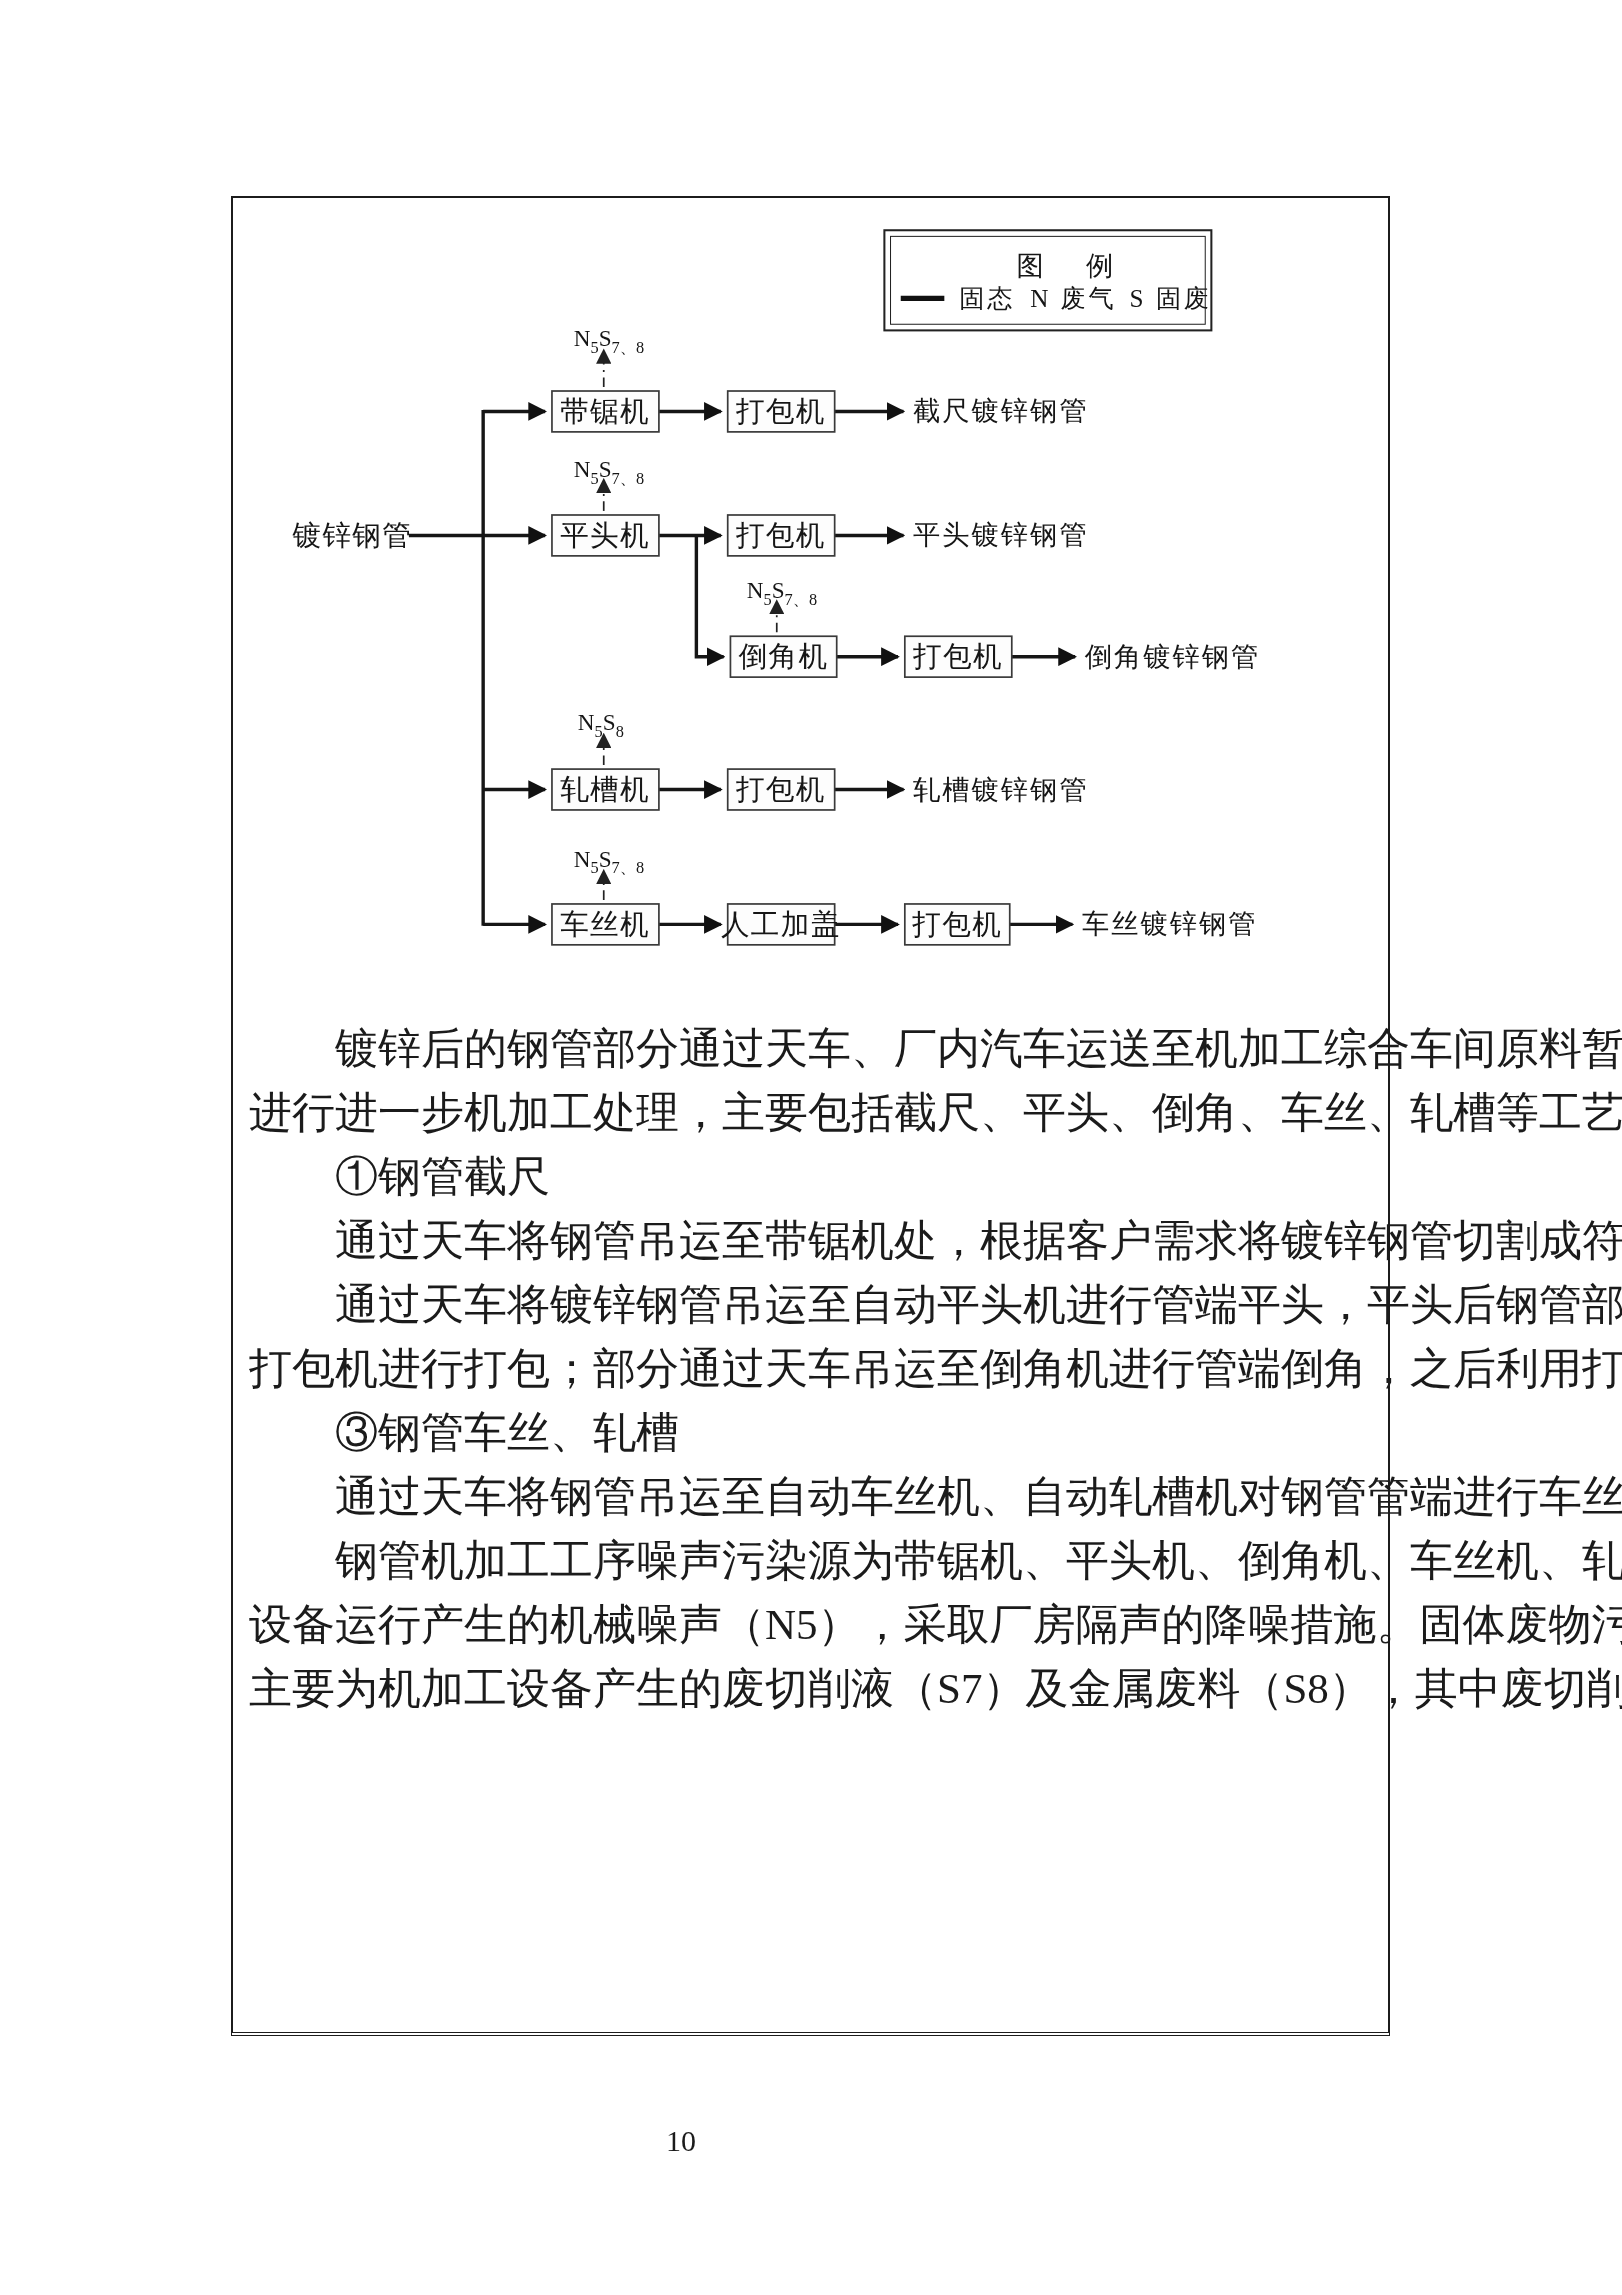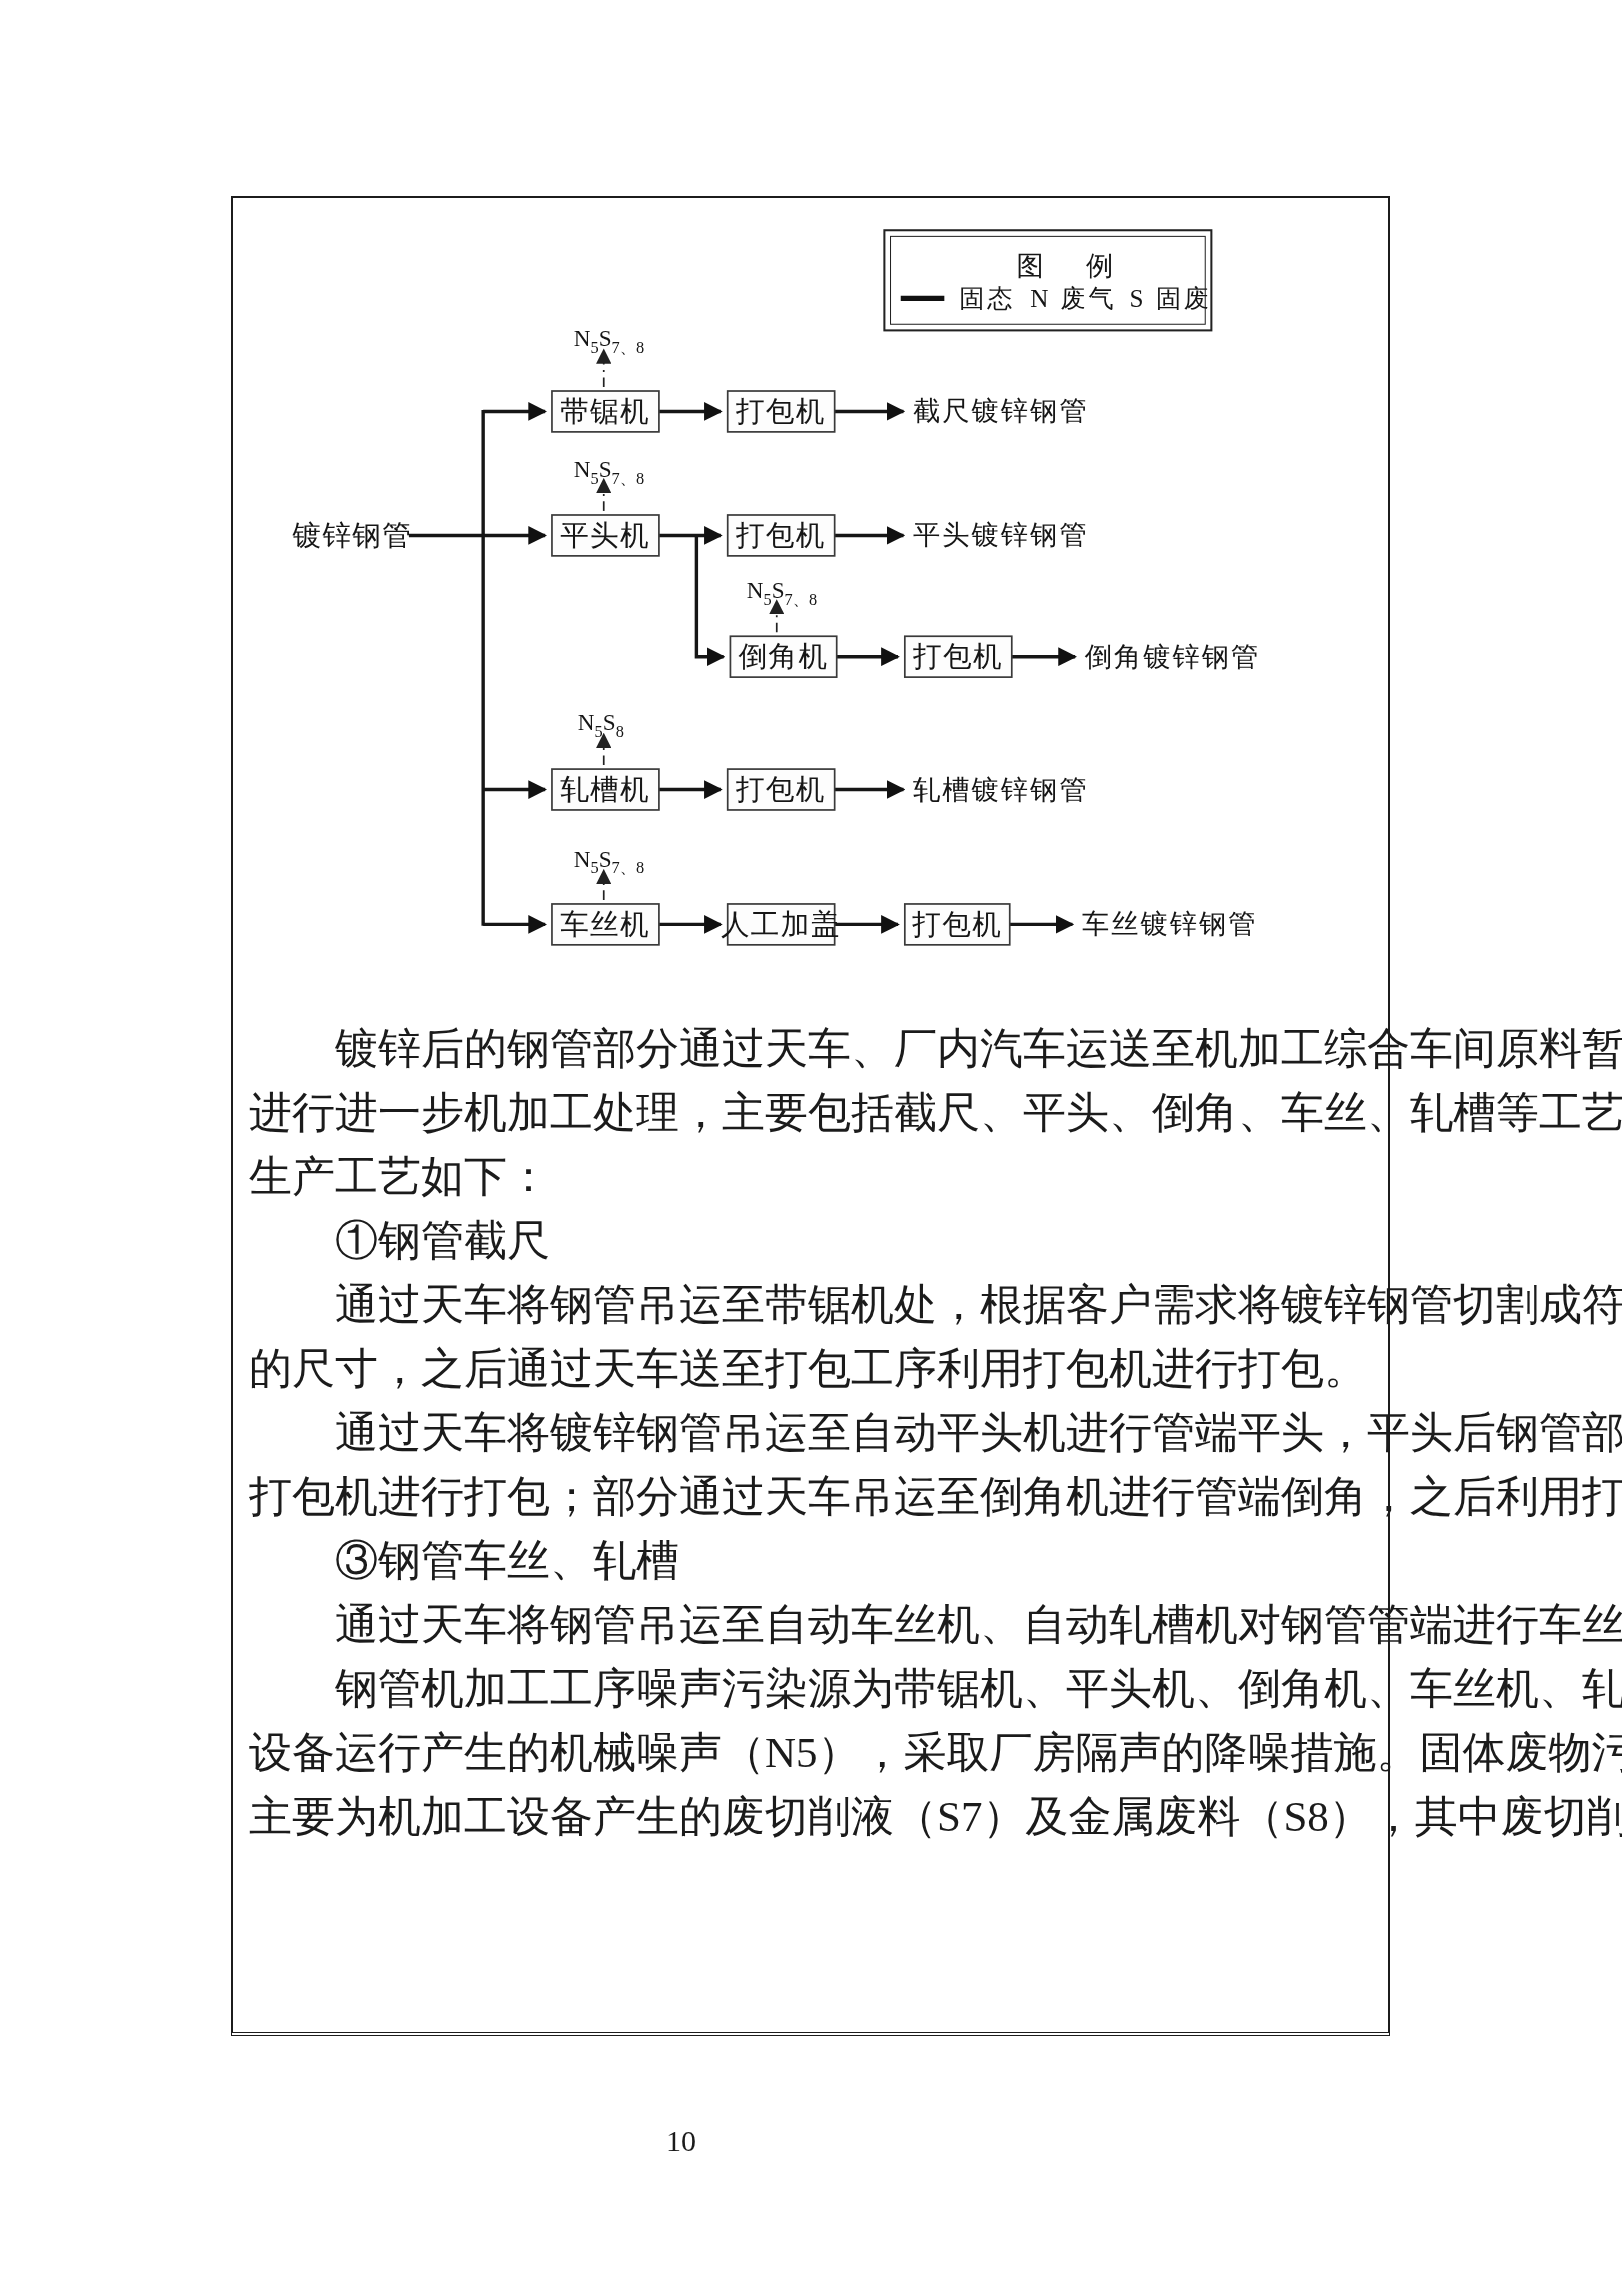--- a/index.html
+++ b/index.html
@@ -131,24 +131,22 @@
     <text class="emis" x="842" y="700"><tspan>N</tspan><tspan class="sub" dy="10">5</tspan><tspan dy="-10">S</tspan><tspan class="sub" dy="10">7、8</tspan></text>
     <text class="emis" x="1096" y="878"><tspan>N</tspan><tspan class="sub" dy="10">5</tspan><tspan dy="-10">S</tspan><tspan class="sub" dy="10">7、8</tspan></text>
     <text class="emis" x="848" y="1072"><tspan>N</tspan><tspan class="sub" dy="10">5</tspan><tspan dy="-10">S</tspan><tspan class="sub" dy="10">8</tspan></text>
     <text class="emis" x="842" y="1272"><tspan>N</tspan><tspan class="sub" dy="10">5</tspan><tspan dy="-10">S</tspan><tspan class="sub" dy="10">7、8</tspan></text>
   </g>
 </svg>
 
 <div class="bodytext" id="bodytext">
     <div class="line ind">镀锌后的钢管部分通过天车、厂内汽车运送至机加工综合车间原料暂存区，</div>
     <div class="line">进行进一步机加工处理，主要包括截尺、平头、倒角、车丝、轧槽等工艺。具体</div>
-    <div class="line">生产工艺如下：</div>
     <div class="line ind">①钢管截尺</div>
     <div class="line ind">通过天车将钢管吊运至带锯机处，根据客户需求将镀锌钢管切割成符合要求</div>
-    <div class="line">的尺寸，之后通过天车送至打包工序利用打包机进行打包。</div>
     <div class="line ind">通过天车将镀锌钢管吊运至自动平头机进行管端平头，平头后钢管部分通过</div>
     <div class="line">打包机进行打包；部分通过天车吊运至倒角机进行管端倒角，之后利用打包机进</div>
     <div class="line ind">③钢管车丝、轧槽</div>
     <div class="line ind">通过天车将钢管吊运至自动车丝机、自动轧槽机对钢管管端进行车丝、轧槽，</div>
     <div class="line ind">钢管机加工工序噪声污染源为带锯机、平头机、倒角机、车丝机、轧槽机等</div>
     <div class="line">设备运行产生的机械噪声（N5），采取厂房隔声的降噪措施。固体废物污染源</div>
     <div class="line">主要为机加工设备产生的废切削液（S7）及金属废料（S8），其中废切削液在</div>
   </div>
 
 <div class="pagenum">10</div>

